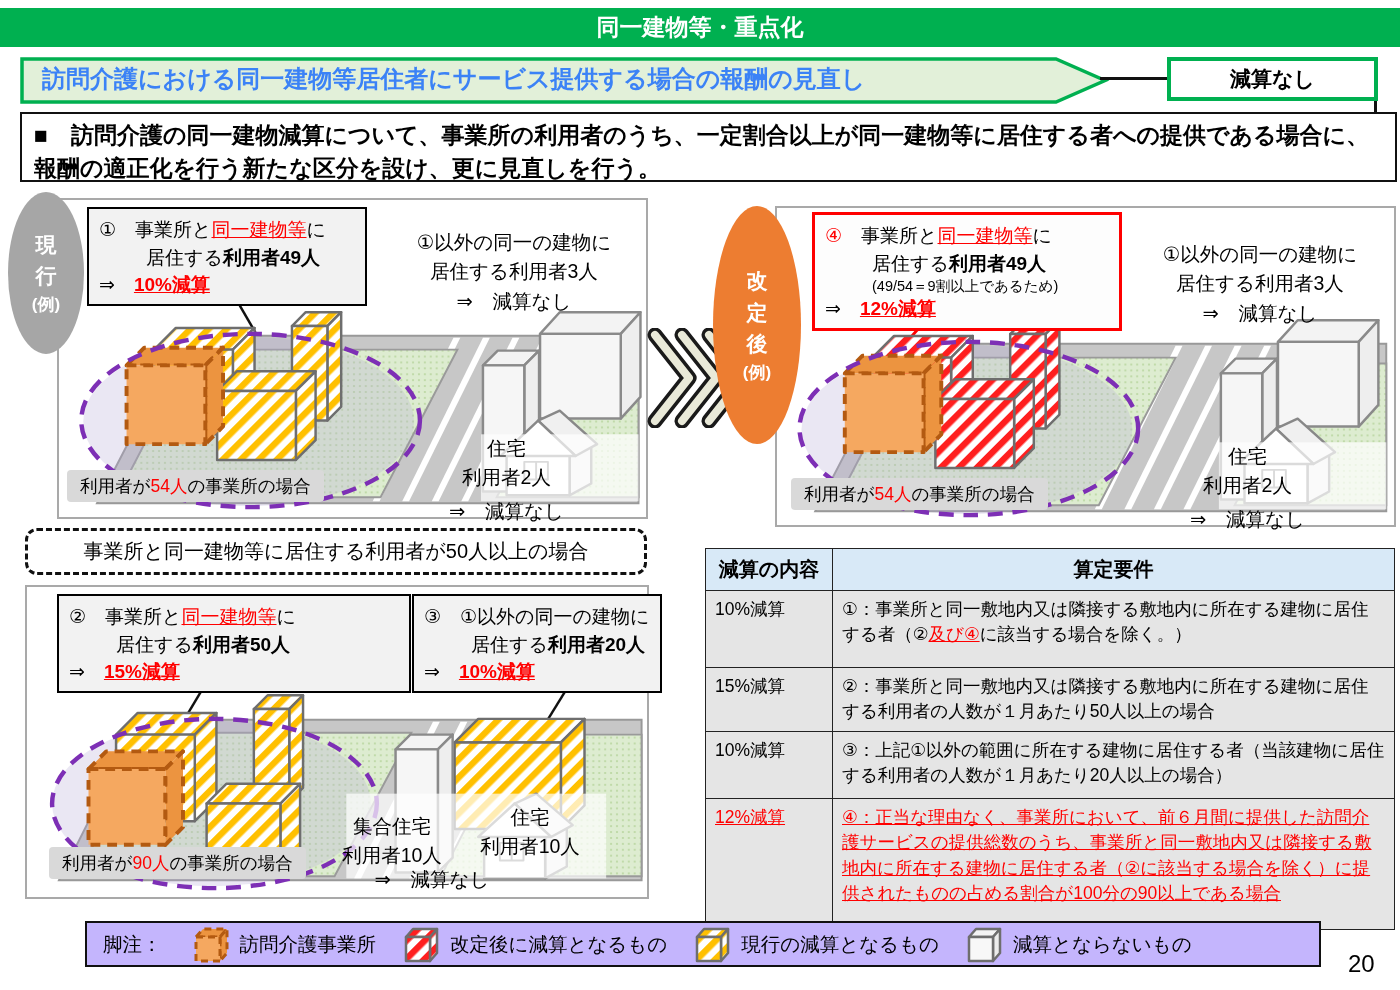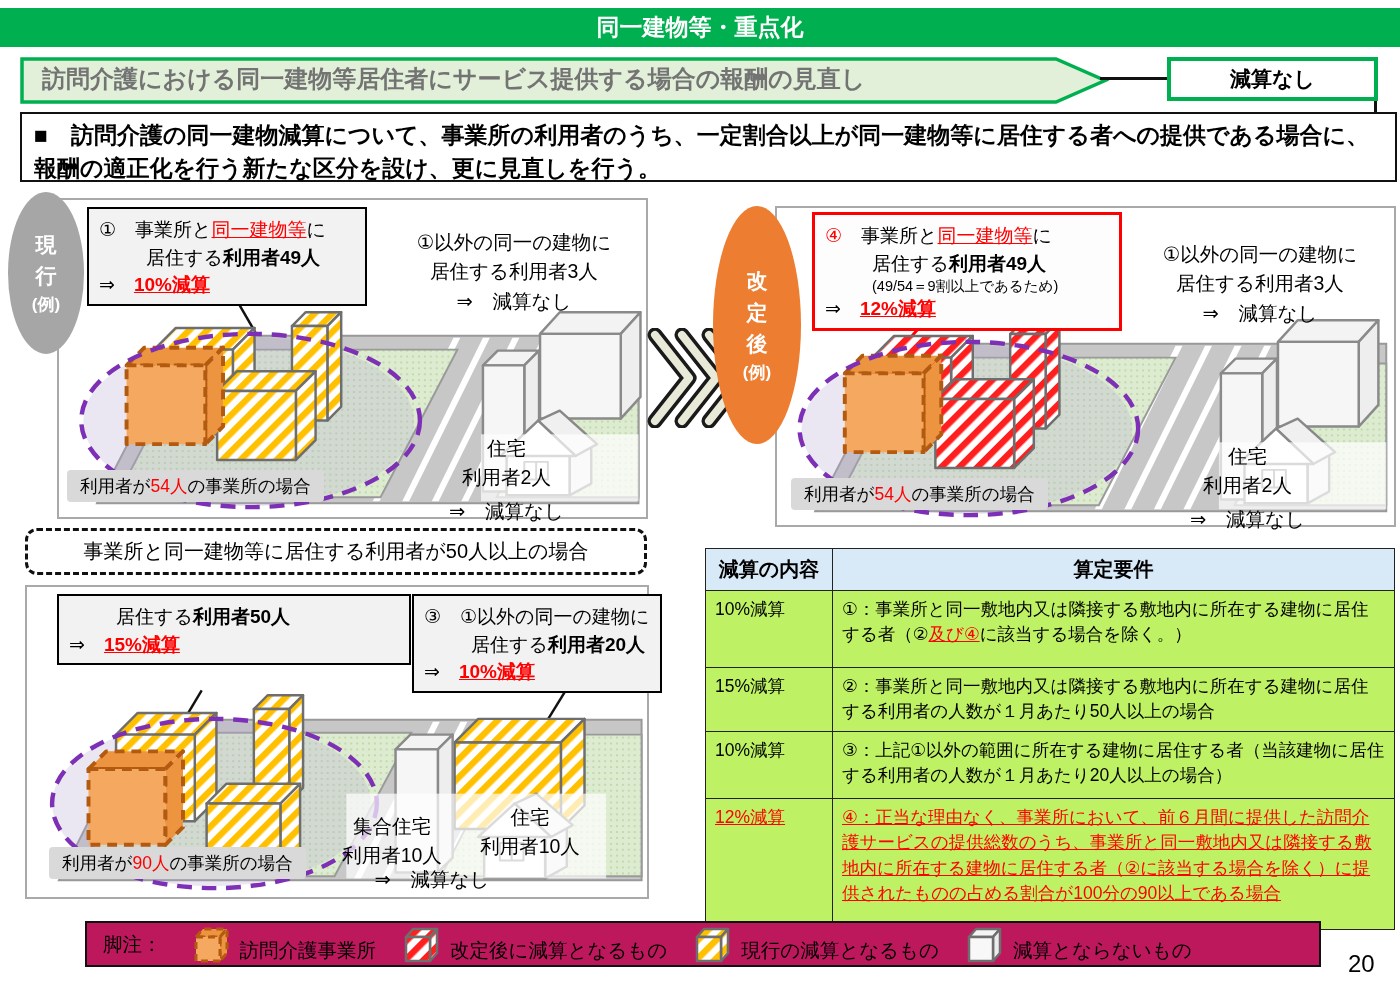--- a/index.html
+++ b/index.html
@@ -1,20 +1,20 @@
 <!DOCTYPE html>
 <html><head>
 <meta charset="utf-8">
 <style>
   html,body{margin:0;padding:0;background:#fff;font-family:"Liberation Sans","DejaVu Sans",sans-serif;}
   #page{position:relative;width:1400px;height:990px;background:#fff;overflow:hidden;}
   .abs{position:absolute;}
   .banner{left:0;top:8px;width:1400px;height:39px;background:#00b050;color:#fff;font-weight:bold;
           font-size:23px;text-align:center;line-height:39px;}
-  .title-text{left:42px;top:63px;width:1000px;font-size:24px;font-weight:bold;color:#737373;}
+  .title-text{left:42px;top:63px;width:1000px;font-size:24px;font-weight:bold;color:#3b82f6;}
   .conn-h{background:#111;}
   .badge{left:1167px;top:57px;width:203px;height:36px;background:#fff;border:4px solid #00b050;
          text-align:center;font-size:21px;font-weight:bold;line-height:36px;}
   .summary{left:20px;top:112px;width:1349px;height:56px;border:2.5px solid #111;background:#fff;
            font-size:23px;font-weight:bold;line-height:1.45;padding:5px 12px;}
   .panel{border:2.5px solid #a9a9a9;background:#fff;}
   .tag{border-radius:50%;color:#fff;font-weight:bold;display:flex;flex-direction:column;
        align-items:center;justify-content:center;font-size:21px;line-height:1.5;z-index:5;}
   .tag .small{font-size:17px;}
   .callout{background:#f2f2f2;border:2.5px solid #000;font-size:19px;line-height:1.45;
@@ -23,28 +23,28 @@
   .c-ind{padding-left:47px;}
   .c-note{padding-left:47px;font-size:14.5px;line-height:1.25;}
   .r{color:#ff0000;}
   .ru{color:#ff0000;text-decoration:underline;}
   .b{font-weight:bold;}
   .note{text-align:center;font-size:19.5px;line-height:1.5;z-index:4;}
   .pill{background:#d9d9d9;border-radius:4px;font-size:17.5px;padding:4px 13px;white-space:nowrap;z-index:4;}
   .scene{left:0;top:0;width:100%;height:100%;}
   .dashedbox{left:25px;top:528px;width:616px;height:41px;border:3px dashed #111;border-radius:12px;
              background:#fff;text-align:center;font-size:20px;line-height:41px;}
-  table.req{border-collapse:collapse;width:690px;table-layout:fixed;background:#bef264;}
+  table.req{border-collapse:collapse;width:690px;table-layout:fixed;background:#e5e5e5;}
   table.req th,table.req td{border:1.8px solid #222;font-size:17.5px;line-height:1.45;
              padding:6px 9px;vertical-align:top;text-align:left;}
   table.req th{background:#d8e9f7;text-align:center;font-weight:bold;font-size:20px;padding:6px 4px;}
-  .legendbox{left:85px;top:921px;width:1200px;height:42px;border:2.5px solid #111;background:#be185d;
+  .legendbox{left:85px;top:921px;width:1200px;height:42px;border:2.5px solid #111;background:#c4b5fd;
              display:flex;align-items:center;font-size:19.5px;padding:0 16px;}
   .legendbox .lbl{margin-right:28px;}
-  .legendbox .item{display:flex;align-items:flex-end;margin-right:24px;}
+  .legendbox .item{display:flex;align-items:center;margin-right:24px;}
   .legendbox .item svg{margin-right:8px;}
   .pagenum{left:1348px;top:950px;font-size:24px;color:#000;}
 </style>
 </head>
 <body>
 
 <svg width="0" height="0" style="position:absolute" aria-hidden="true">
   <defs>
     <pattern id="ys" width="13" height="13" patternUnits="userSpaceOnUse" patternTransform="rotate(45)">
       <rect width="13" height="13" fill="#ffffff"></rect>
@@ -299,20 +299,21 @@
         <polygon points="524,252 546,240 546,284 524,296" fill="#eee"></polygon>
         <polygon points="462,252 524,252 524,296 462,296" fill="#fff"></polygon>
         <polygon points="493,220 515,210 552,242 530,254" fill="#f0f0f0"></polygon>
         <polygon points="456,254 493,220 530,254" fill="#fff"></polygon>
         <rect x="478" y="260" width="24" height="18" fill="#fff" stroke-width="2"></rect>
         <line x1="490" y1="260" x2="490" y2="278" stroke-width="2"></line>
       </g>
       <rect x="322" y="210" width="264" height="86" fill="#ffffff" opacity="0.7"></rect>
     </svg>
     <div class="abs callout" style="left:30px;top:7px;width:332px;">
+      <div><span>②</span>　<span>事業所と</span><span class="ru">同一建物等</span><span>に</span></div>
       <div class="c-ind"><span>居住する</span><span class="b">利用者50人</span></div>
       <div><span>⇒</span>　<span class="ru b">15%減算</span></div>
     </div>
     <div class="abs callout" style="left:385px;top:7px;width:228px;">
       <div><span>③</span>　<span>①以外の同一の建物に</span></div>
       <div class="c-ind"><span>居住する</span><span class="b">利用者20人</span></div>
       <div><span>⇒</span>　<span class="ru b">10%減算</span></div>
     </div>
     <div class="abs note" style="left:290px;top:225px;width:150px;">
       <div>集合住宅</div>

